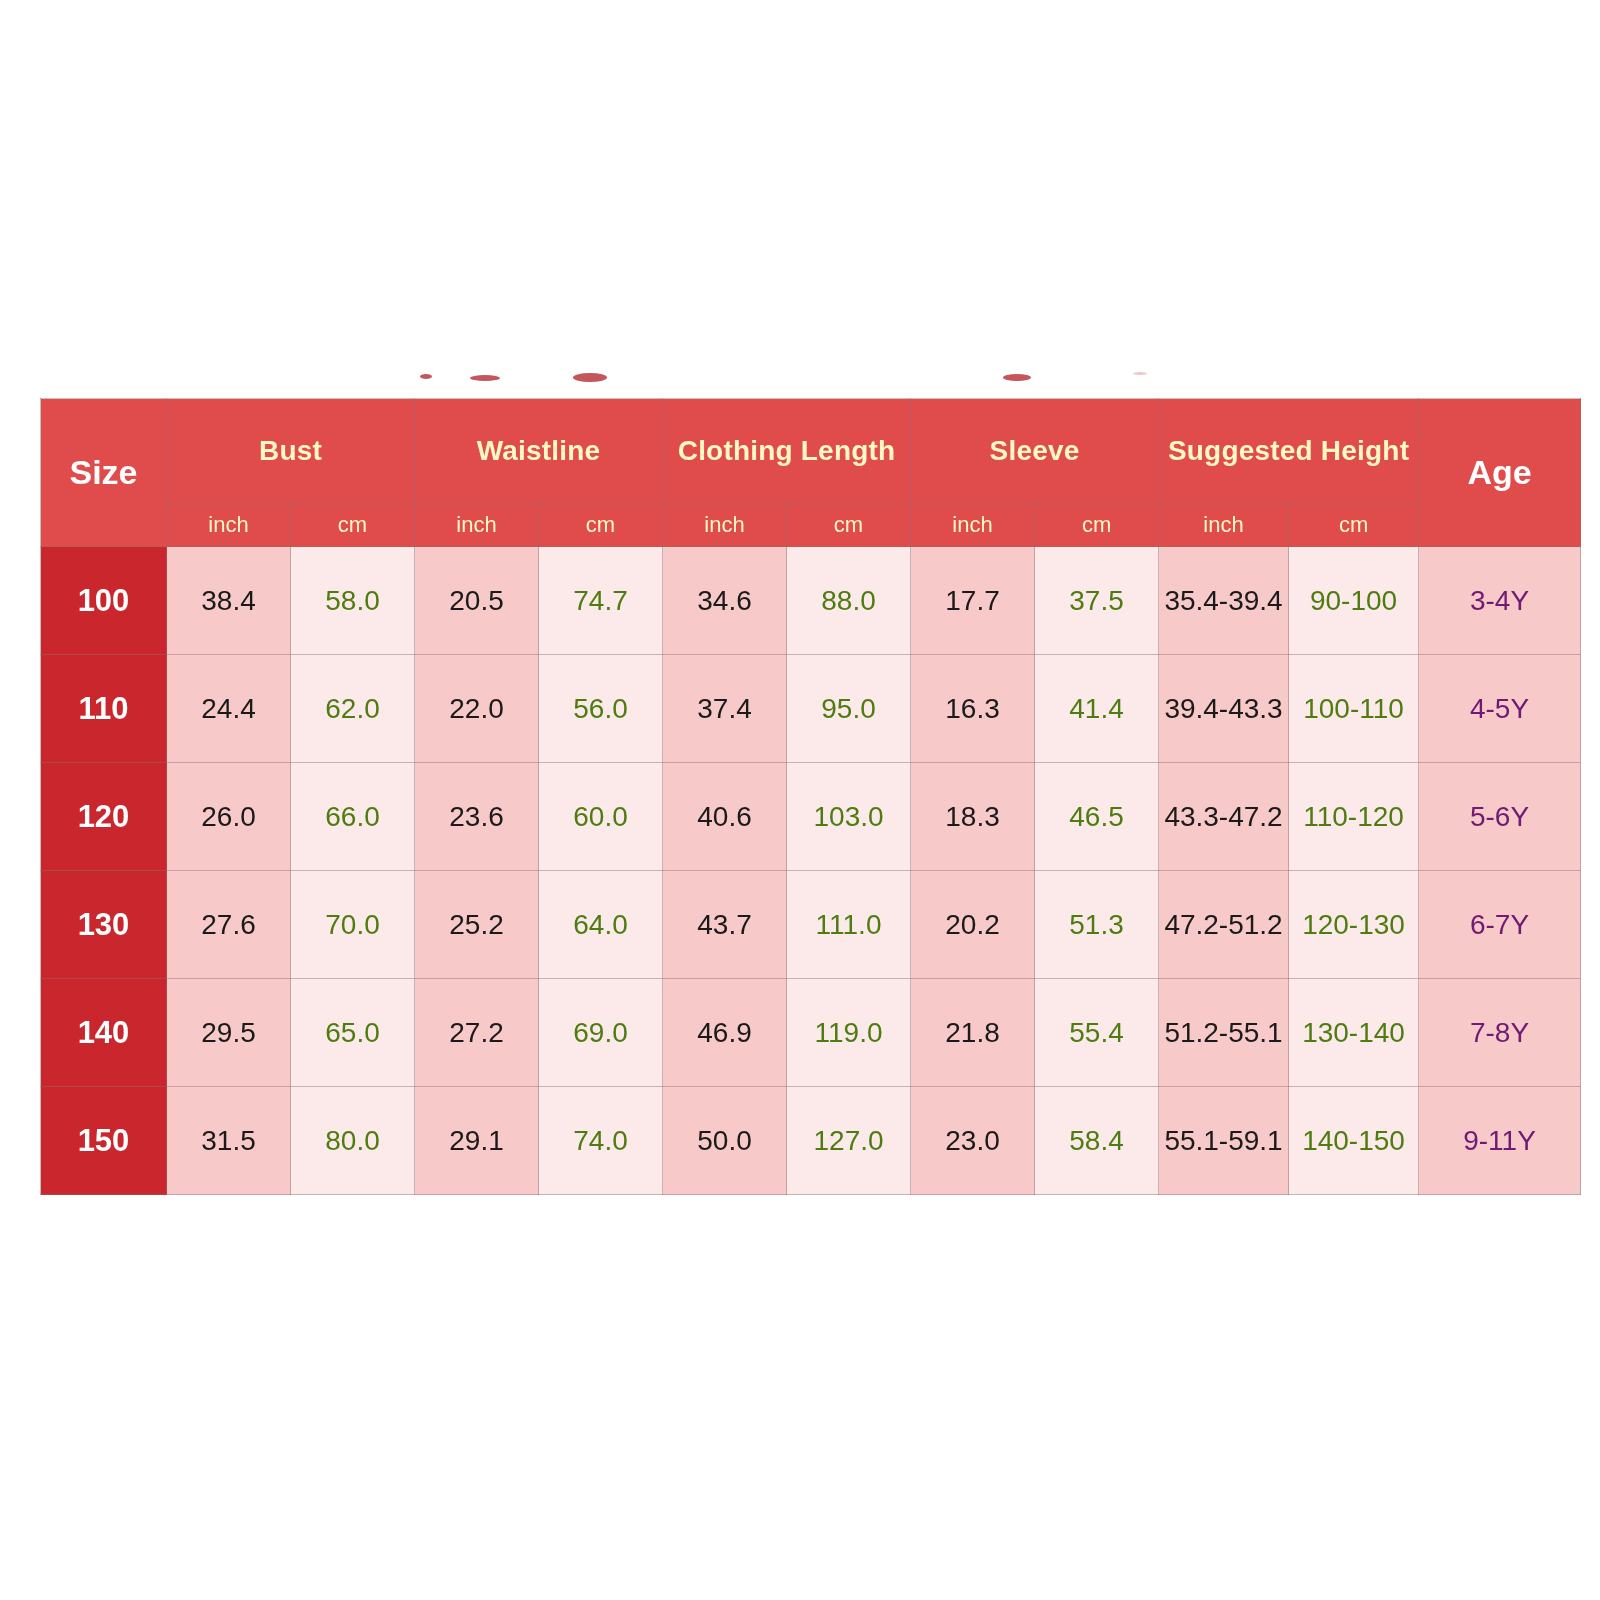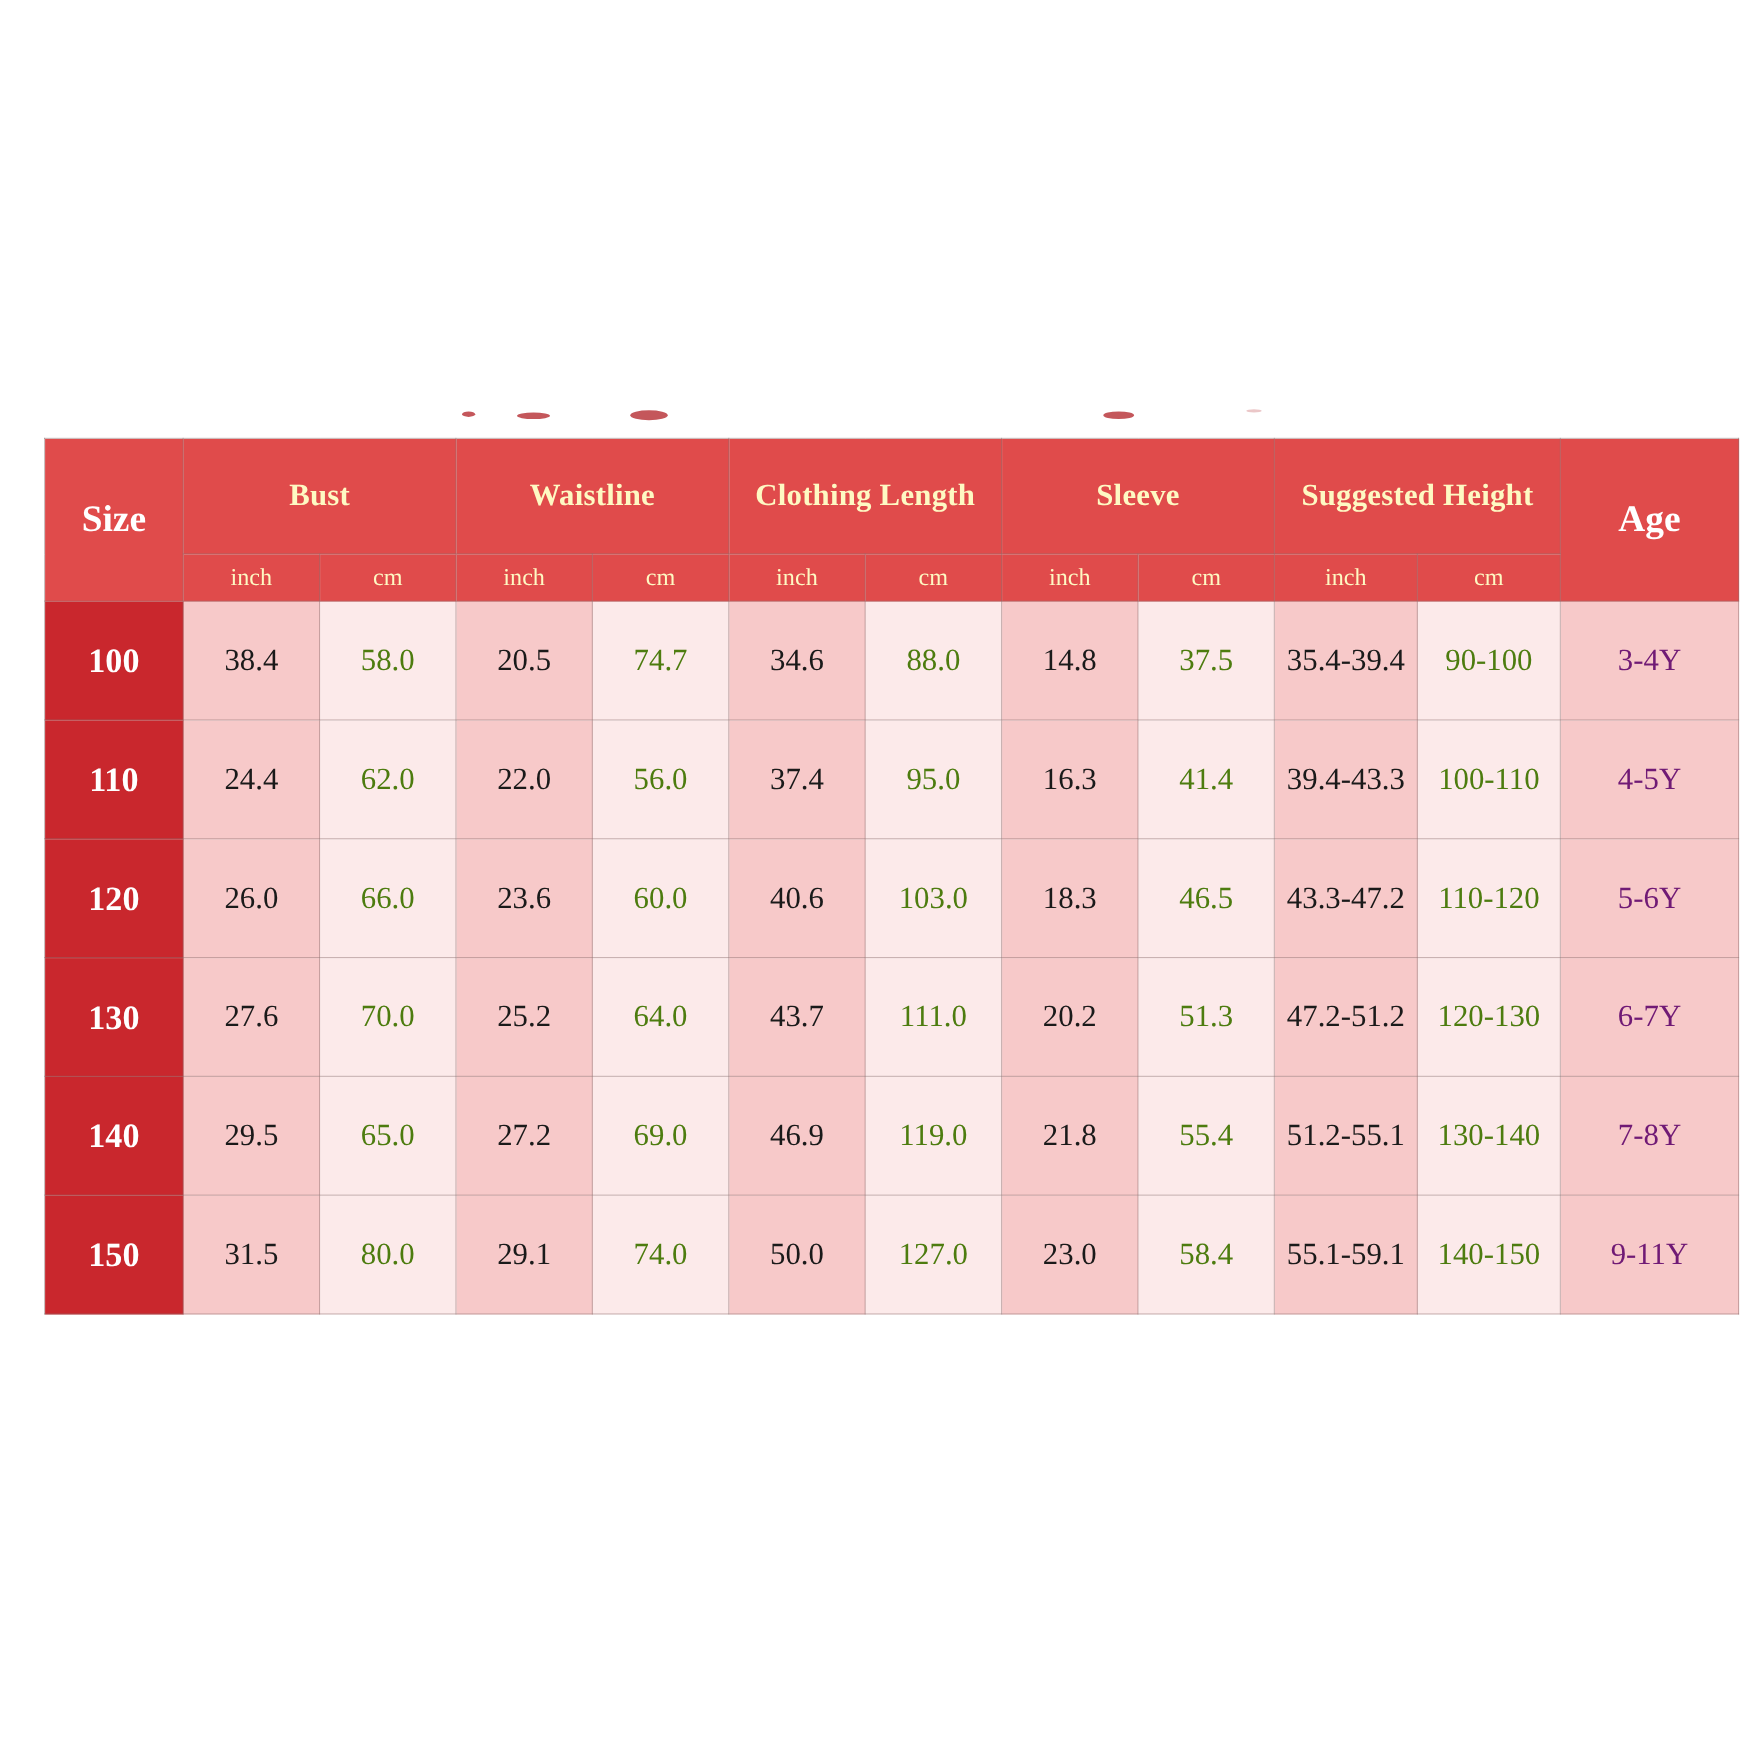--- a/index.html
+++ b/index.html
@@ -13,21 +13,20 @@
     font-family: "Liberation Sans", sans-serif;
     overflow: hidden;
     position: relative;
   }
 
   #size-chart-wrap {
     position: absolute;
     left: 40px;
     top: 398px;
     width: 1540px;
-    font-family: Liberation Serif, serif;
   }
 
   table.size-chart {
     border-collapse: collapse;
     table-layout: fixed;
     width: 1540px;
   }
 
   table.size-chart td,
   table.size-chart th {
@@ -158,21 +157,21 @@
 
     <tbody id="chart-body">
         <tr class="data-row">
           <td class="size-cell">100</td>
           <td class="v-dark">38.4</td>
           <td class="v-light">58.0</td>
           <td class="v-dark">20.5</td>
           <td class="v-light">74.7</td>
           <td class="v-dark">34.6</td>
           <td class="v-light">88.0</td>
-          <td class="v-dark">14.8</td>
+          <td class="v-dark">17.7</td>
           <td class="v-light">37.5</td>
           <td class="v-dark">35.4-39.4</td>
           <td class="v-light">90-100</td>
           <td class="v-age">3-4Y</td>
         </tr>
         <tr class="data-row">
           <td class="size-cell">110</td>
           <td class="v-dark">24.4</td>
           <td class="v-light">62.0</td>
           <td class="v-dark">22.0</td>

